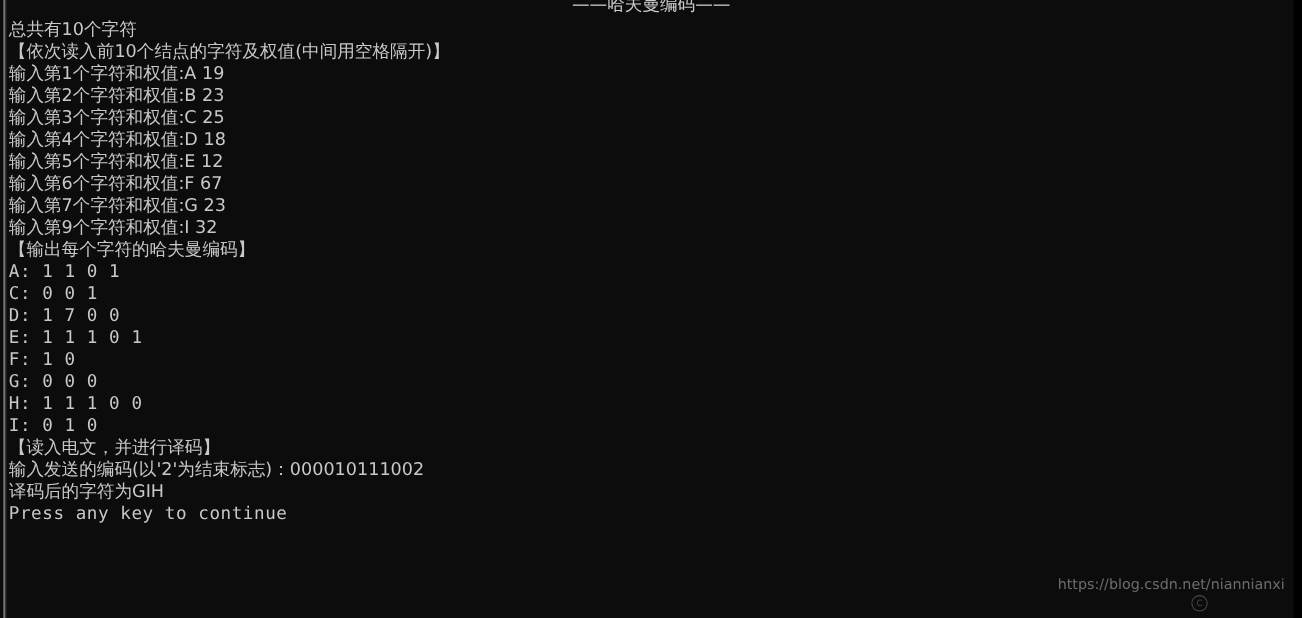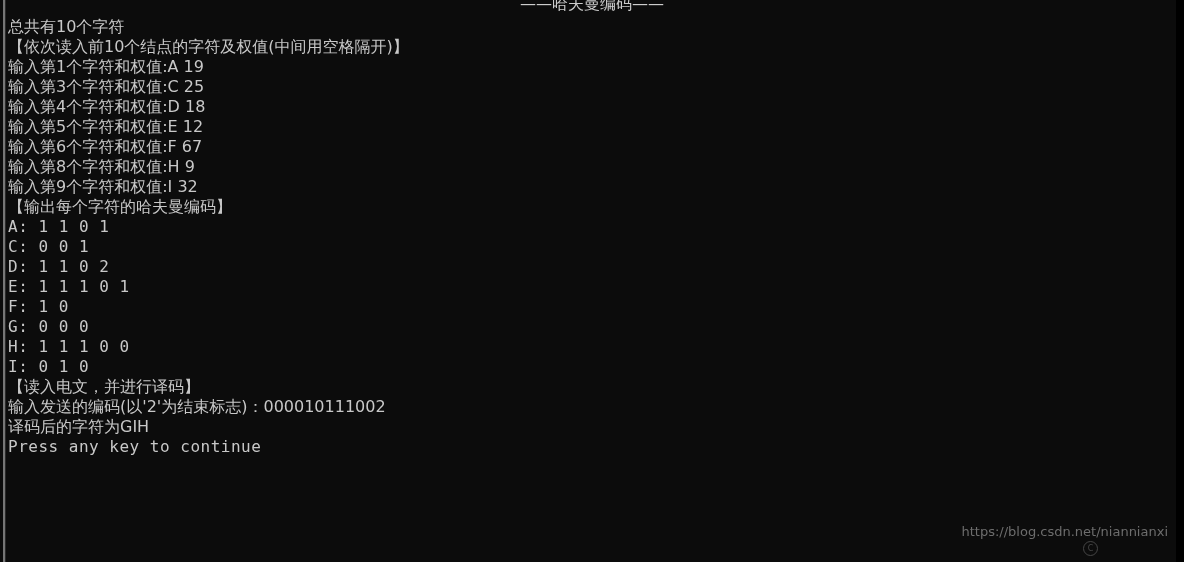--- a/index.html
+++ b/index.html
@@ -111,30 +111,31 @@
 
   <div id="left-border"></div>
   <div id="left-border-inner"></div>
 
   <div id="console-title">——哈夫曼编码——</div>
 
   <div id="console-body">
       <div class="line">总共有10个字符</div>
       <div class="line">【依次读入前10个结点的字符及权值(中间用空格隔开)】</div>
       <div class="line">输入第1个字符和权值:A 19</div>
+      <div class="line">输入第2个字符和权值:B 23</div>
       <div class="line">输入第3个字符和权值:C 25</div>
       <div class="line">输入第4个字符和权值:D 18</div>
       <div class="line">输入第5个字符和权值:E 12</div>
       <div class="line">输入第6个字符和权值:F 67</div>
-      <div class="line">输入第8个字符和权值:H 9</div>
+      <div class="line">输入第7个字符和权值:G 23</div>
       <div class="line">输入第9个字符和权值:I 32</div>
       <div class="line">【输出每个字符的哈夫曼编码】</div>
       <div class="line mono">A: 1 1 0 1</div>
       <div class="line mono">C: 0 0 1</div>
-      <div class="line mono">D: 1 1 0 2</div>
+      <div class="line mono">D: 1 7 0 0</div>
       <div class="line mono">E: 1 1 1 0 1</div>
       <div class="line mono">F: 1 0</div>
       <div class="line mono">G: 0 0 0</div>
       <div class="line mono">H: 1 1 1 0 0</div>
       <div class="line mono">I: 0 1 0</div>
       <div class="line">【读入电文，并进行译码】</div>
       <div class="line">输入发送的编码(以'2'为结束标志)：000010111002</div>
       <div class="line">译码后的字符为GIH</div>
       <div class="line mono">Press any key to continue</div>
     </div>

